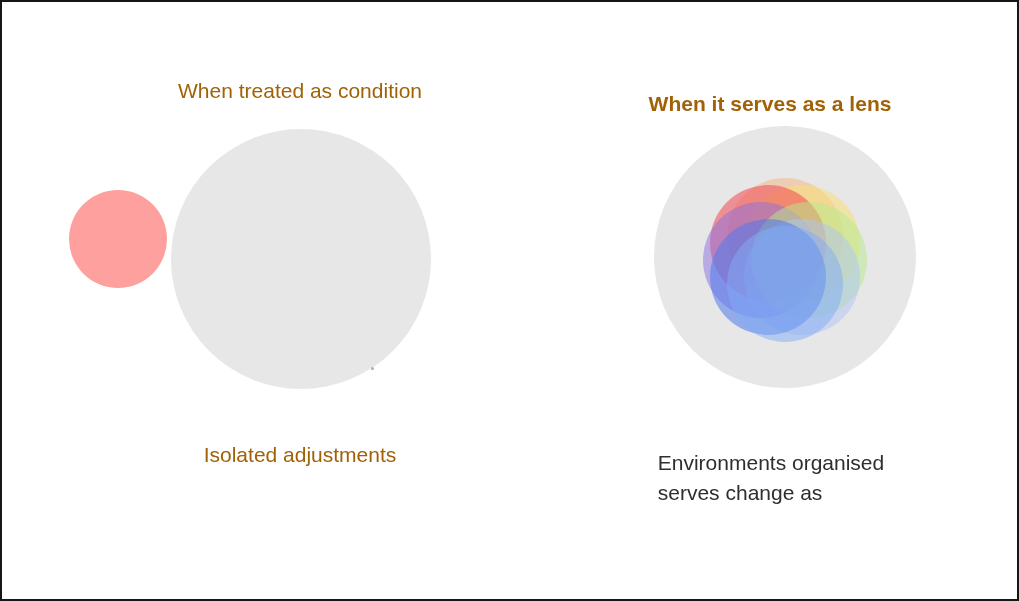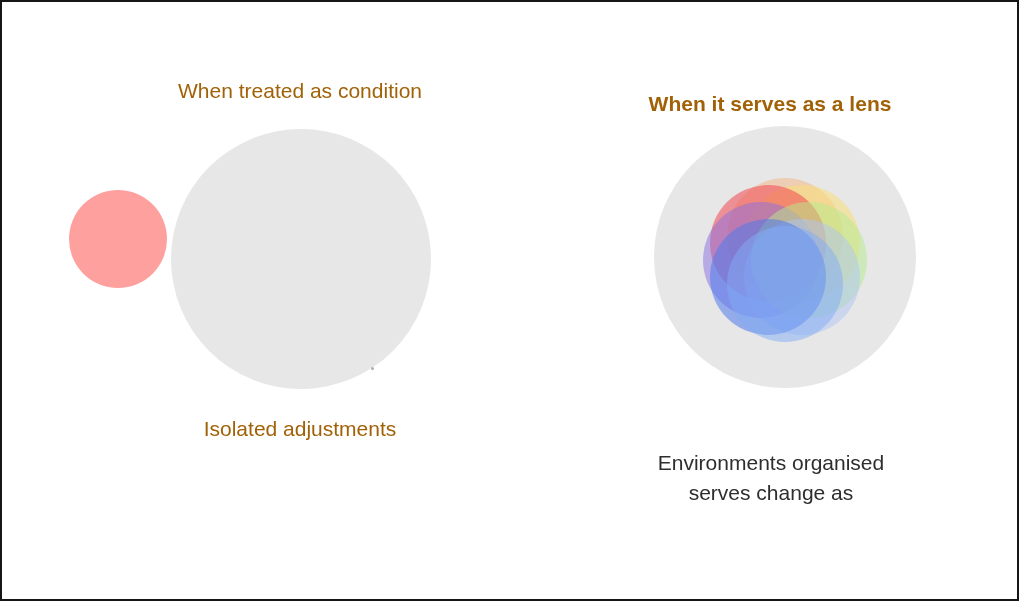--- a/index.html
+++ b/index.html
@@ -25,21 +25,20 @@
     font-size: 21px;
     line-height: 26px;
     text-align: center;
   }
   .caption-multi {
     position: absolute;
     transform: translateX(-50%);
     color: #2e2e2e;
     font-size: 21px;
     line-height: 30px;
-    text-align: center;
     white-space: nowrap;
   }
   .circle {
     position: absolute;
     border-radius: 50%;
   }
 </style>
 </head>
 <body>
 
@@ -57,20 +56,20 @@
       <div class="circle" style="left: 725px; top: 176px; width: 116px; height: 116px; background: rgba(246, 166, 98, 0.38);"></div>
       <div class="circle" style="left: 742px; top: 183px; width: 116px; height: 116px; background: rgba(250, 222, 120, 0.55);"></div>
       <div class="circle" style="left: 708px; top: 183px; width: 116px; height: 116px; background: rgba(240, 72, 82, 0.55);"></div>
       <div class="circle" style="left: 701px; top: 200px; width: 116px; height: 116px; background: rgba(138, 112, 228, 0.5);"></div>
       <div class="circle" style="left: 749px; top: 200px; width: 116px; height: 116px; background: rgba(180, 235, 140, 0.5);"></div>
       <div class="circle" style="left: 742px; top: 217px; width: 116px; height: 116px; background: rgba(175, 195, 245, 0.5);"></div>
       <div class="circle" style="left: 708px; top: 217px; width: 116px; height: 116px; background: rgba(80, 122, 235, 0.55);"></div>
       <div class="circle" style="left: 725px; top: 224px; width: 116px; height: 116px; background: rgba(130, 172, 245, 0.5);"></div>
     </div>
 
-  <div class="label" style="left:298px; top:414px;">Isolated adjustments</div>
+  <div class="label" style="left:298px; top:440px;">Isolated adjustments</div>
 
   <div class="caption-multi" style="left:769px; top:446px;">
     <div>Environments organised</div>
     <div>serves change as</div>
   </div>
 
 </div>
 
 </body></html>

